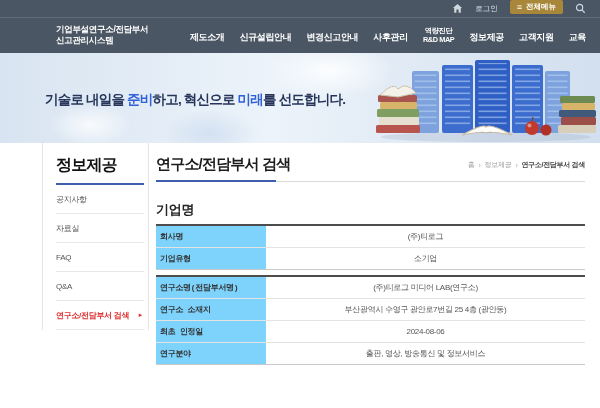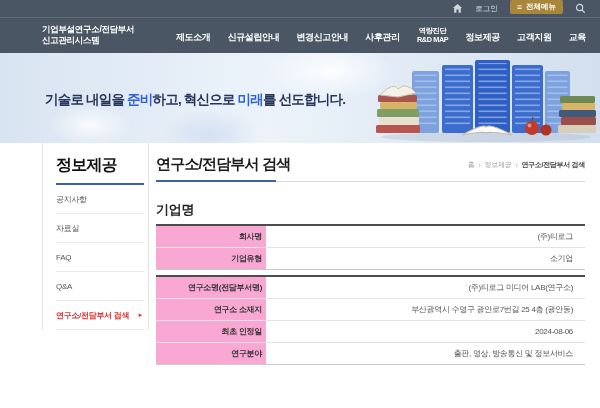--- a/index.html
+++ b/index.html
@@ -9,21 +9,21 @@
   
   .header { height:53px; background:#4a5663; position:relative; }
   .header-divider { position:absolute; top:17px; left:0; right:0; height:1px; background:rgba(255,255,255,0.14); }
   .utility { position:absolute; top:0; right:14px; height:14px; display:flex; align-items:flex-end; gap:12px; }
   .home-ic { width:11px; height:11px; display:block; }
   .login { color:#dde2e8; font-size:7.5px; cursor:pointer; }
   .allmenu { display:flex; align-items:center; gap:4px; background:#a8873a; color:#fff; border:none; border-radius:2px; font-size:7.5px; font-weight:bold; padding:2px 7px; cursor:pointer; font-family:inherit; }
   .hamburger { font-size:9px; line-height:1; }
   .search-ic { width:11px; height:11px; display:block; cursor:pointer; }
 
-  .header-main { position:absolute; top:17px; left:0; right:0; bottom:0; display:flex; align-items:center; padding-left:42px; }
+  .header-main { position:absolute; top:17px; left:0; right:0; bottom:0; display:flex; align-items:center; padding-left:56px; }
   .logo { color:#fff; font-weight:bold; font-size:8.5px; line-height:1.3; width:120px; letter-spacing:-0.3px; cursor:pointer; }
   .nav { flex:1; display:flex; justify-content:space-between; align-items:flex-end; margin:0 14px 0 14px; }
   .nav-item { color:#fff; font-weight:bold; font-size:9px; text-align:center; letter-spacing:-0.4px; cursor:pointer; }
   .nav-item .two-line { font-size:7.3px; line-height:1.25; display:block; }
 
   
   .banner { height:90px; position:relative; overflow:hidden;
     background:
       radial-gradient(60px 30px at 15% 80%, rgba(255,255,255,0.8), rgba(255,255,255,0) 70%),
       radial-gradient(90px 40px at 55% 20%, rgba(255,255,255,0.9), rgba(255,255,255,0) 70%),
@@ -48,22 +48,22 @@
   .page-title { font-size:15px; font-weight:bold; color:#1b1b1b; letter-spacing:-0.8px; }
   .title-rule { margin-top:7px; border-bottom:1px solid #d9d9d9; position:relative; height:0; }
   .title-rule::after { content:""; position:absolute; left:0; bottom:-1px; width:120px; height:2px; background:#3f5fae; }
   .breadcrumb { position:absolute; top:17px; right:0; display:flex; align-items:center; gap:4px; font-size:7px; color:#999; letter-spacing:-0.3px; }
   .crumb { cursor:pointer; }
   .crumb.current { color:#444; font-weight:bold; cursor:default; }
   .crumb-sep { color:#aaa; font-size:7px; }
 
   .section-heading { margin-top:19px; font-size:13px; font-weight:bold; color:#222; letter-spacing:-0.3px; }
   .info-table { margin-top:5px; width:100%; border-collapse:collapse; border-top:2px solid #4d4d4d; border-bottom:1px solid #c9c9c9; }
-  .info-table th { width:110px; background:#f9a8d4; font-size:8px; font-weight:bold; color:#333; text-align:right; padding:5px 4px; border-bottom:1px solid #e3e3e3; letter-spacing:-0.3px; }
-  .info-table td { font-size:8px; color:#555; text-align:right; padding:5px 12px; border-bottom:1px solid #e3e3e3; letter-spacing:-0.3px; }
+  .info-table th { width:110px; background:#7dd3fc; font-size:8px; font-weight:bold; color:#333; text-align:left; padding:5px 4px; border-bottom:1px solid #e3e3e3; letter-spacing:-0.3px;font-family:Liberation Mono, monospace; }
+  .info-table td { font-size:8px; color:#555; text-align:center; padding:5px 12px; border-bottom:1px solid #e3e3e3; letter-spacing:-0.3px; }
   .info-table tr:last-child th, .info-table tr:last-child td { border-bottom:none; }
 </style>
 </head>
 <body>
 
 <div class="header">
   <div class="utility">
     <svg class="home-ic" viewBox="0 0 12 12">
       <path d="M6 1 L11 5.4 H9.6 V10.5 H7.2 V7.2 H4.8 V10.5 H2.4 V5.4 H1 Z" fill="#cfd6dd"></path>
     </svg>

